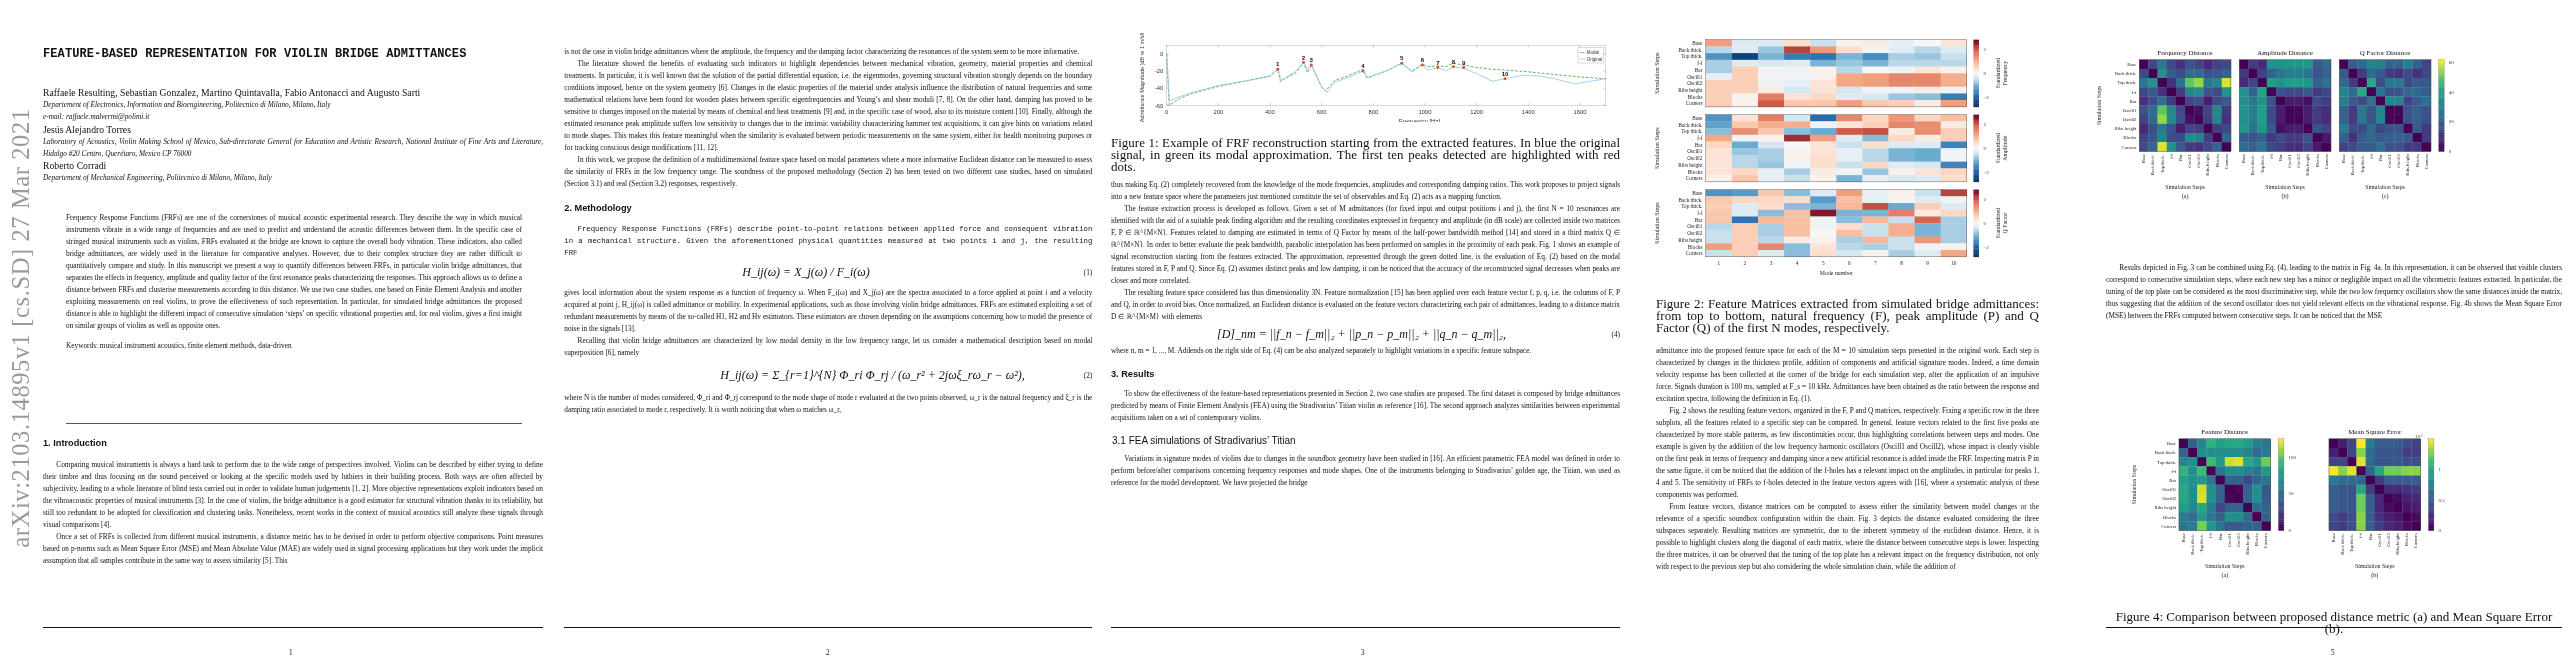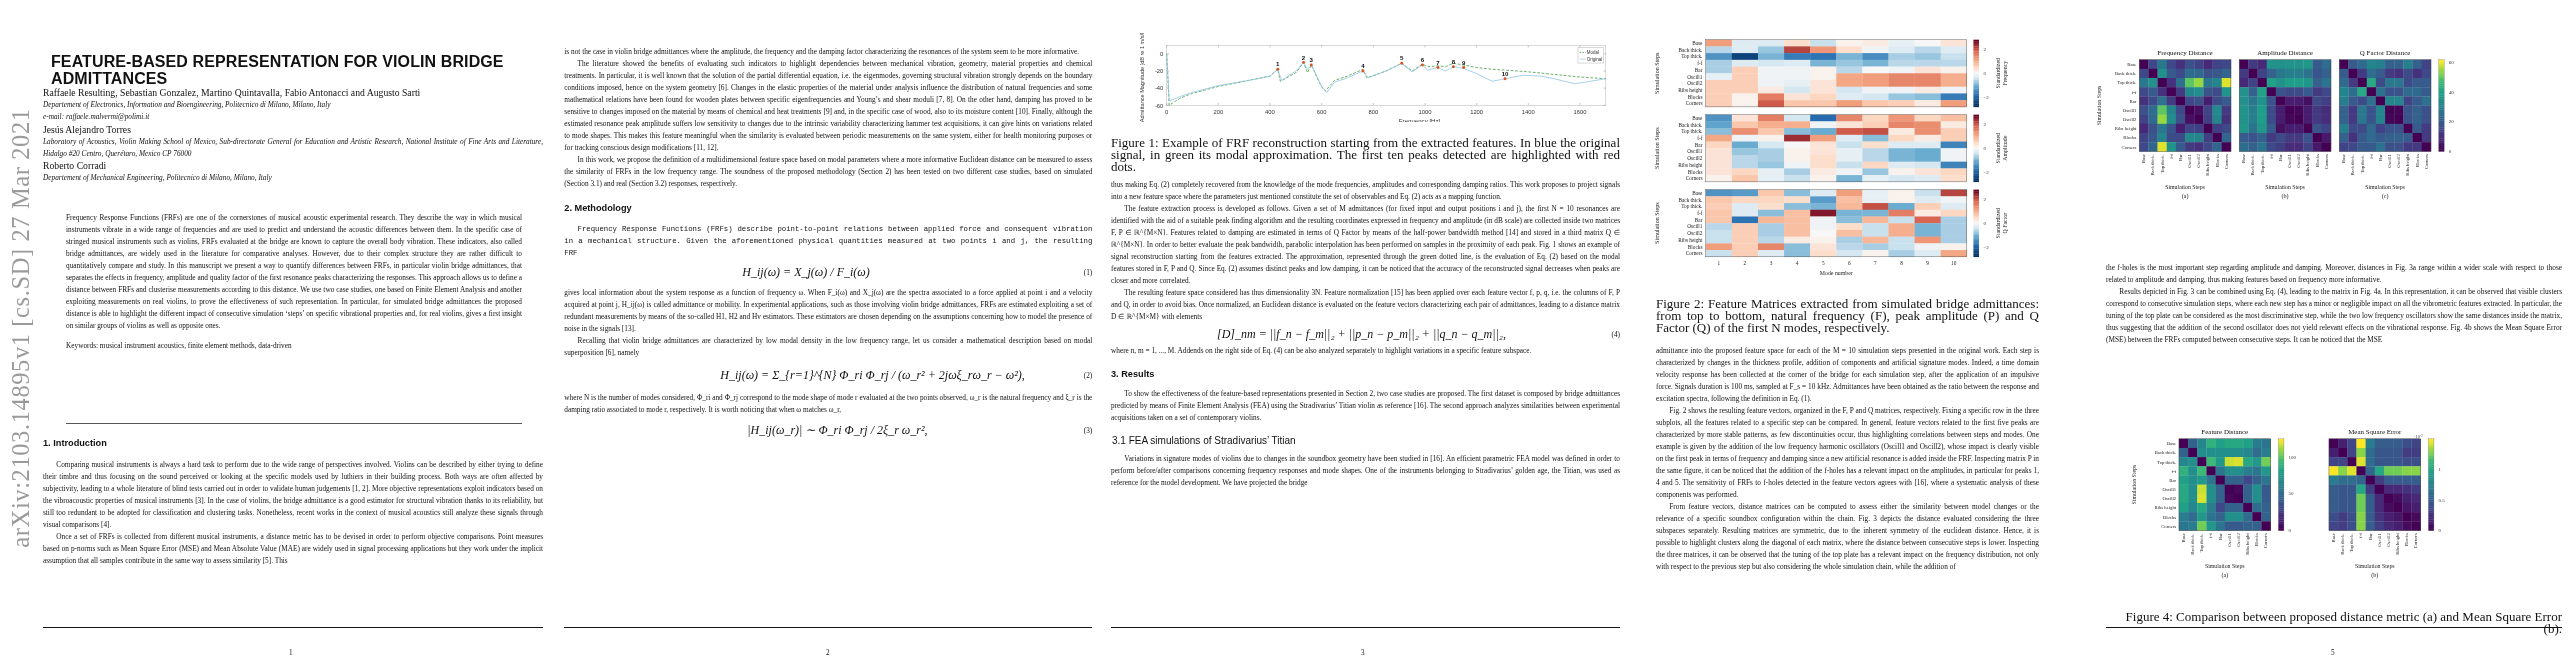--- a/index.html
+++ b/index.html
@@ -7,21 +7,21 @@
   .page{position:absolute;top:0;height:667px;background:#fff;}
   .p1{left:0;width:556px;}
   .p2{left:556px;width:545px;}
   .p3{left:1100px;width:956px;}
   .p4{left:2056px;width:520px;}
   .arxiv{position:absolute;left:4.4px;top:22px;width:33px;height:611px;}
   .arxiv span{position:absolute;left:50%;top:50%;transform:translate(-50%,-50%) rotate(-90deg);white-space:nowrap;font-size:24.5px;color:#9a9a9a;font-family:"Liberation Serif",serif;letter-spacing:0.6px;}
   .col{position:absolute;font-size:7.3px;line-height:12px;text-align:justify;}
   .col p{margin:0;text-indent:13.3px;}
   .col p.noind{text-indent:0;}
-  h1.title{position:absolute;left:43px;top:46px;width:500px;margin:8px;font-family:Liberation Sans, sans-serif;font-weight:bold;font-size:16px;line-height:16.7px;letter-spacing:0.1px;}
+  h1.title{position:absolute;left:43px;top:46px;width:500px;margin:0;font-family:Liberation Mono, monospace;font-weight:bold;font-size:12px;line-height:16.7px;letter-spacing:0.1px;}
   .authors{font-size:9.7px;line-height:12.2px;margin:0;}
   .affil{font-style:italic;font-size:7.3px;line-height:12.2px;margin:0;}
   h2.sec{font-family:"Liberation Sans",sans-serif;font-weight:bold;font-size:9.2px;margin:0;}
   h3.sub{font-family:"Liberation Sans",sans-serif;font-weight:normal;font-size:10px;margin:1px;}
   .rule{position:absolute;height:1.1px;background:#111;}
   .thinrule{position:absolute;height:0.6px;background:#555;}
   .pagenum{position:absolute;font-size:7.2px;}
   .eq{position:absolute;font-size:12px;font-style:italic;}
   .eqnum{position:absolute;font-size:7.3px;}
   .caption{position:absolute;font-size:13px;line-height:12px;text-align:justify;}
@@ -73,24 +73,20 @@
       <span class="eq" style="left:178px;top:6.7px;">H_ij(ω) = X_j(ω) / F_i(ω)</span>
       <span class="eqnum" style="right:0;top:7.8px;">(1)</span>
     </div>
     <p class="noind">gives local information about the system response as a function of frequency ω. When F_i(ω) and X_j(ω) are the spectra associated to a force applied at point i and a velocity acquired at point j, H_ij(ω) is called admittance or mobility. In experimental applications, such as those involving violin bridge admittances, FRFs are estimated exploiting a set of redundant measurements by means of the so-called H1, H2 and Hv estimators. These estimators are chosen depending on the assumptions concerning how to model the presence of noise in the signals [13].</p>
     <p>Recalling that violin bridge admittances are characterized by low modal density in the low frequency range, let us consider a mathematical description based on modal superposition [6], namely</p>
     <div style="height:33px;position:relative;">
       <span class="eq" style="left:156px;top:10px;">H_ij(ω) = Σ_{r=1}^{N} Φ_ri Φ_rj / (ω_r² + 2jωξ_rω_r − ω²),</span>
       <span class="eqnum" style="right:0;top:11px;">(2)</span>
     </div>
     <p class="noind">where N is the number of modes considered, Φ_ri and Φ_rj correspond to the mode shape of mode r evaluated at the two points observed, ω_r is the natural frequency and ξ_r is the damping ratio associated to mode r, respectively. It is worth noticing that when ω matches ω_r,</p>
-    <div style="height:29px;position:relative;">
-      <span class="eq" style="left:183px;top:7.8px;">|H_ij(ω_r)| ∼ Φ_ri Φ_rj / 2ξ_r ω_r²,</span>
-      <span class="eqnum" style="right:0;top:9px;">(3)</span>
-    </div>
   </div>
   <div class="rule" style="left:8.3px;top:627px;width:528px;"></div>
   <div class="pagenum" style="left:270px;top:649px;">2</div>
 </div>
 
 <div class="page p3">
 
   <div style="position:absolute;left:0;top:33px;width:528px;height:89px;">
     <svg id="fig1" width="528" height="89" viewBox="0 0 950 160">
         <rect x="120" y="22" width="790" height="108" fill="#fff" stroke="#bbb" stroke-width="1"></rect>
@@ -1090,21 +1086,20 @@
         <rect x="669" y="206.4" width="10" height="3.8" fill="rgb(69,7,90)"></rect>
         <rect x="669" y="209.7" width="10" height="3.8" fill="rgb(68,1,84)"></rect>
         <rect x="669" y="48" width="10" height="165" fill="none" stroke="#666" stroke-width="0.5"></rect>
         <text x="687" y="216" font-size="9" fill="#333">0</text>
         <text x="687" y="162.7741935483871" font-size="9" fill="#333">20</text>
         <text x="687" y="109.5483870967742" font-size="9" fill="#333">40</text>
         <text x="687" y="56.32258064516129" font-size="9" fill="#333">60</text>
       </svg>
   </div>
   <div class="col" style="left:50px;top:262px;width:456px;">
-    <p class="noind">the f-holes is the most important step regarding amplitude and damping. Moreover, distances in Fig. 3a range within a wider scale with respect to those related to amplitude and damping, thus making features based on frequency more informative.</p>
     <p>Results depicted in Fig. 3 can be combined using Eq. (4), leading to the matrix in Fig. 4a. In this representation, it can be observed that visible clusters correspond to consecutive simulation steps, where each new step has a minor or negligible impact on all the vibrometric features extracted. In particular, the tuning of the top plate can be considered as the most discriminative step, while the two low frequency oscillators show the same distances inside the matrix, thus suggesting that the addition of the second oscillator does not yield relevant effects on the vibrational response. Fig. 4b shows the Mean Square Error (MSE) between the FRFs computed between consecutive steps. It can be noticed that the MSE</p>
   </div>
   <div style="position:absolute;left:56px;top:411px;width:445px;height:200px;">
     <svg id="fig4" width="445" height="200" viewBox="0 0 800 360">
         <rect x="120" y="50" width="17" height="17" fill="rgb(68,1,84)"></rect>
         <rect x="136.5" y="50" width="17" height="17" fill="rgb(51,99,141)"></rect>
         <rect x="153" y="50" width="17" height="17" fill="rgb(37,134,141)"></rect>
         <rect x="169.5" y="50" width="17" height="17" fill="rgb(48,177,125)"></rect>
         <rect x="186" y="50" width="17" height="17" fill="rgb(33,160,136)"></rect>
         <rect x="202.5" y="50" width="17" height="17" fill="rgb(40,168,130)"></rect>
@@ -1445,17 +1440,17 @@
         <rect x="569" y="208.4" width="10" height="3.8" fill="rgb(69,7,90)"></rect>
         <rect x="569" y="211.7" width="10" height="3.8" fill="rgb(68,1,84)"></rect>
         <rect x="569" y="50" width="10" height="165" fill="none" stroke="#666" stroke-width="0.5"></rect>
         <text x="587" y="218" font-size="9" fill="#333">0</text>
         <text x="587" y="163" font-size="9" fill="#333">0.5</text>
         <text x="587" y="108" font-size="9" fill="#333">1</text>
         <text x="543" y="48" font-size="8" fill="#333">·10⁻²</text>
         <text text-anchor="middle" font-size="10.5" fill="#222" transform="translate(42,132.5) rotate(-90)">Simulation Steps</text>
       </svg>
   </div>
-  <div class="caption" style="left:50px;top:611px;width:456px;text-align:right;">Figure 4: Comparison between proposed distance metric (a) and Mean Square Error (b).</div>
+  <div class="caption" style="left:50px;top:611px;width:456px;text-align:center;">Figure 4: Comparison between proposed distance metric (a) and Mean Square Error (b).</div>
   <div class="rule" style="left:50px;top:627px;width:456px;"></div>
   <div class="pagenum" style="left:275px;top:649px;">5</div>
 </div>
 
 
 </body></html>

